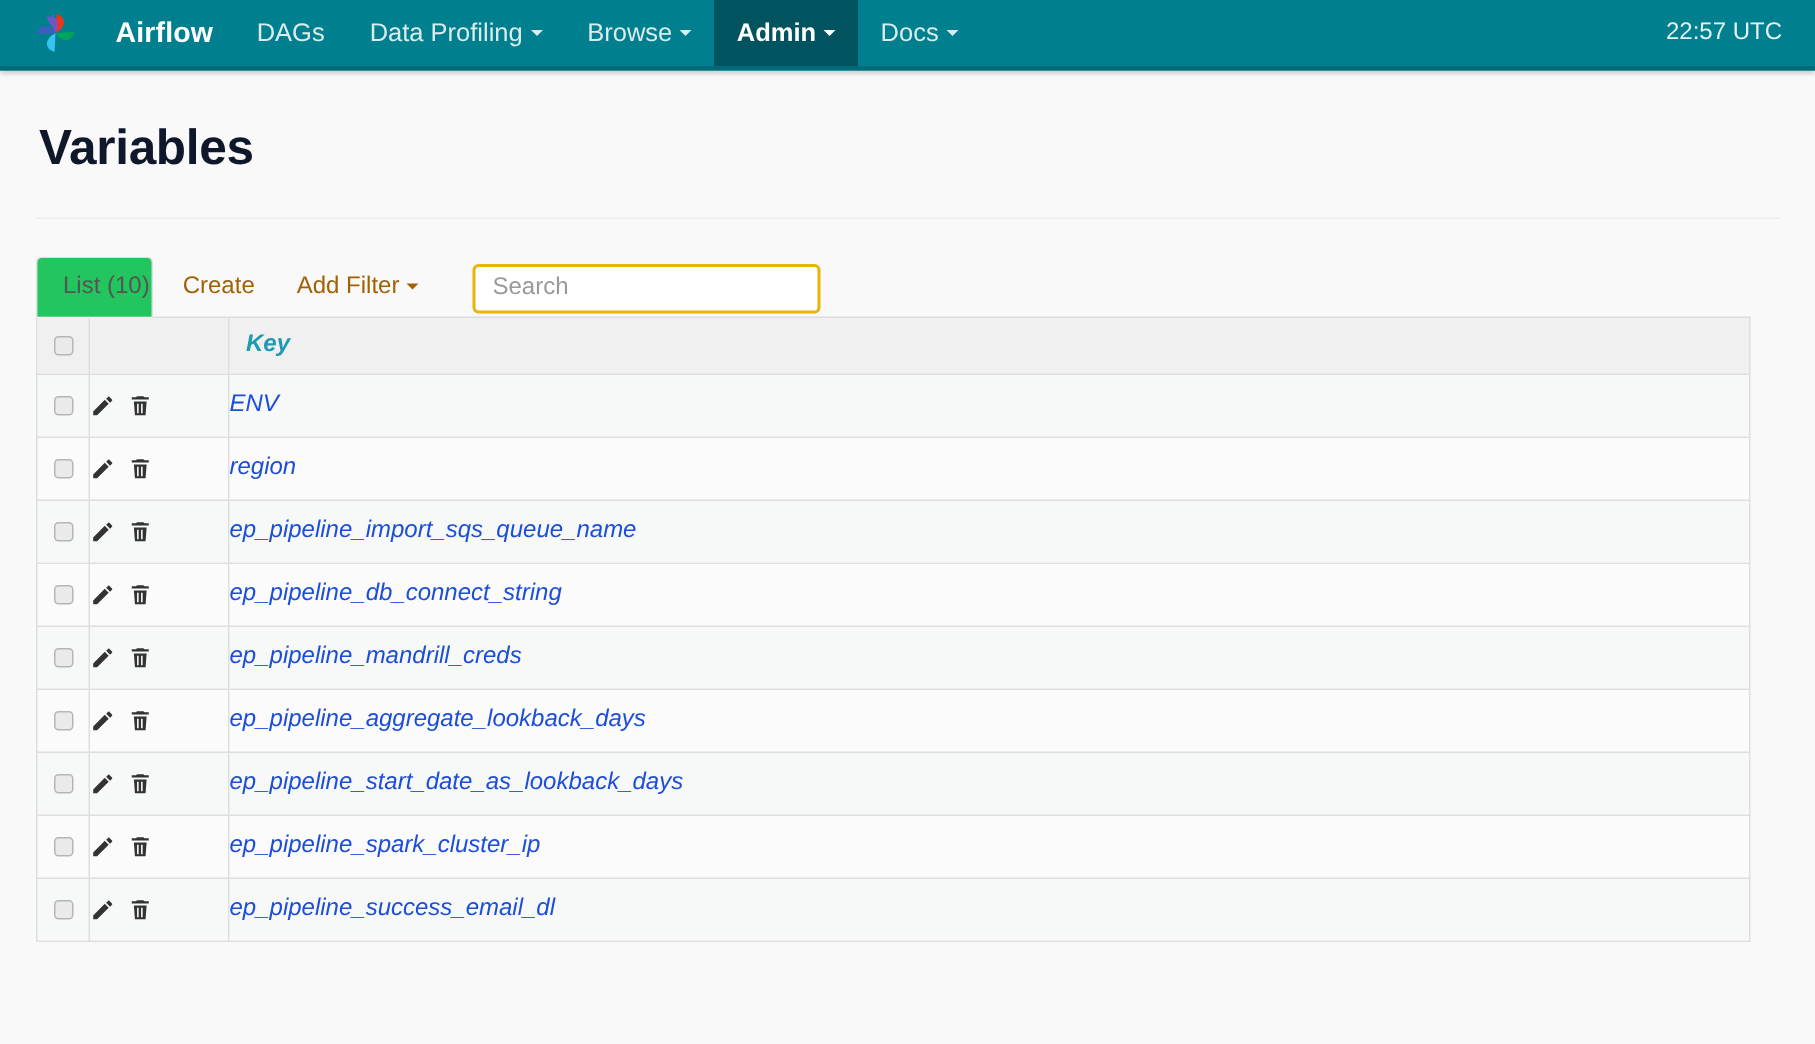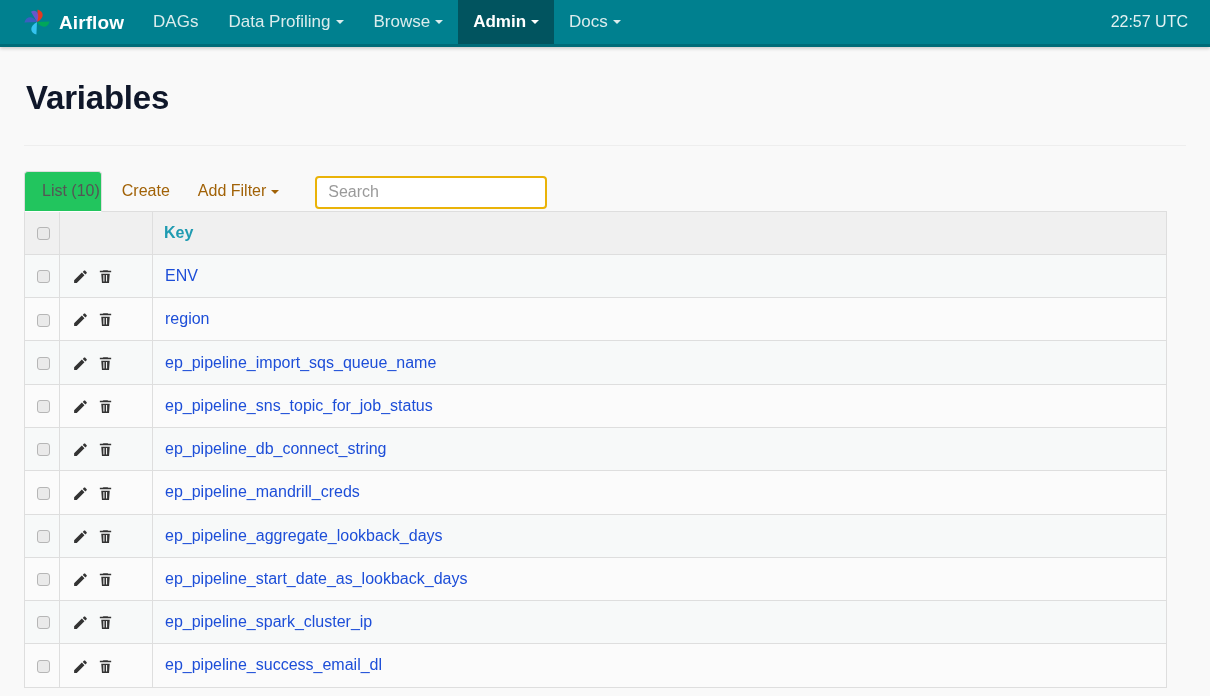--- a/index.html
+++ b/index.html
@@ -21,21 +21,21 @@
     display: flex;
     align-items: stretch;
     position: relative;
     box-shadow: 0 2px 3px rgba(0,0,0,0.16);
     z-index: 5;
   }
   .brand {
     display: flex;
     align-items: center;
     padding: 0 14px 0 22px;
-    gap: 7px;
+    gap: 25px;
     text-decoration: none;
   }
   .brand-logo { width: 30px; height: 30px; display: block; flex: none; }
   .brand-text {
     color: #ffffff;
     font-size: 19px;
     font-weight: bold;
     letter-spacing: .1px;
     line-height: 1;
   }
@@ -139,22 +139,23 @@
   
   .table-wrap { margin-top: 0; }
   table.grid {
     border-collapse: collapse;
     width: 1143px;
     table-layout: fixed;
     background: #ffffff;
   }
   table.grid th, table.grid td {
     border: 1px solid #dedede;
-    padding: 12px;
+    padding: 0;
     vertical-align: middle;
+    font-style: italic;
   }
   .col-check { width: 35px; }
   .col-actions { width: 93px; }
   thead th {
     background: #f0f0f0;
     height: 38px;
   }
   thead th.key-head {
     color: #1f9bb1;
     font-size: 16px;
@@ -308,29 +309,20 @@
                 </svg></span></td>
             <td class="cell-key">ep_pipeline_import_sqs_queue_name</td>
           </tr>
           <tr>
             <td class="cell-check"><span class="cb"></span></td>
             <td class="cell-actions"><span class="icon-btn"><svg width="17" height="17" viewBox="0 0 24 24" aria-hidden="true">
                   <path fill="currentColor" d="M3 17.3V21h3.7L17.6 10.1l-3.7-3.7L3 17.3zm17.7-9.9c.4-.4.4-1 0-1.4l-2.3-2.3c-.4-.4-1-.4-1.4 0l-1.8 1.8 3.7 3.7 1.8-1.8z"></path>
                 </svg></span><span class="icon-btn"><svg width="17" height="17" viewBox="0 0 24 24" aria-hidden="true">
                   <path fill="currentColor" d="M9 3h6l1 1h4v2H4V4h4l1-1zm-3 5h12l-1 13H7L6 8zm3 2v9h1.5v-9H9zm3.75 0v9h1.5v-9h-1.5z"></path>
                 </svg></span></td>
-            <td class="cell-key">ep_pipeline_sns_topic_for_job_status</td>
-          </tr>
-          <tr>
-            <td class="cell-check"><span class="cb"></span></td>
-            <td class="cell-actions"><span class="icon-btn"><svg width="17" height="17" viewBox="0 0 24 24" aria-hidden="true">
-                  <path fill="currentColor" d="M3 17.3V21h3.7L17.6 10.1l-3.7-3.7L3 17.3zm17.7-9.9c.4-.4.4-1 0-1.4l-2.3-2.3c-.4-.4-1-.4-1.4 0l-1.8 1.8 3.7 3.7 1.8-1.8z"></path>
-                </svg></span><span class="icon-btn"><svg width="17" height="17" viewBox="0 0 24 24" aria-hidden="true">
-                  <path fill="currentColor" d="M9 3h6l1 1h4v2H4V4h4l1-1zm-3 5h12l-1 13H7L6 8zm3 2v9h1.5v-9H9zm3.75 0v9h1.5v-9h-1.5z"></path>
-                </svg></span></td>
             <td class="cell-key">ep_pipeline_db_connect_string</td>
           </tr>
           <tr>
             <td class="cell-check"><span class="cb"></span></td>
             <td class="cell-actions"><span class="icon-btn"><svg width="17" height="17" viewBox="0 0 24 24" aria-hidden="true">
                   <path fill="currentColor" d="M3 17.3V21h3.7L17.6 10.1l-3.7-3.7L3 17.3zm17.7-9.9c.4-.4.4-1 0-1.4l-2.3-2.3c-.4-.4-1-.4-1.4 0l-1.8 1.8 3.7 3.7 1.8-1.8z"></path>
                 </svg></span><span class="icon-btn"><svg width="17" height="17" viewBox="0 0 24 24" aria-hidden="true">
                   <path fill="currentColor" d="M9 3h6l1 1h4v2H4V4h4l1-1zm-3 5h12l-1 13H7L6 8zm3 2v9h1.5v-9H9zm3.75 0v9h1.5v-9h-1.5z"></path>
                 </svg></span></td>
             <td class="cell-key">ep_pipeline_mandrill_creds</td>

